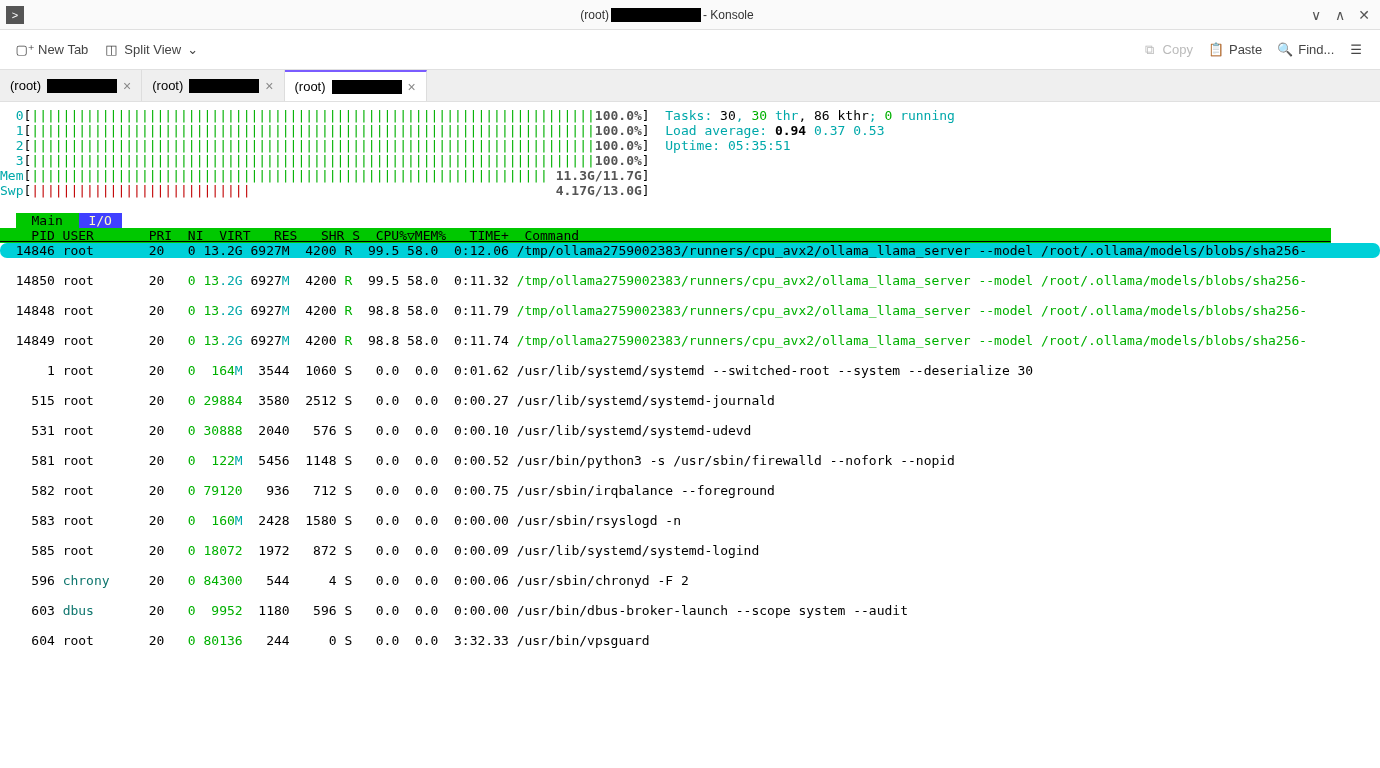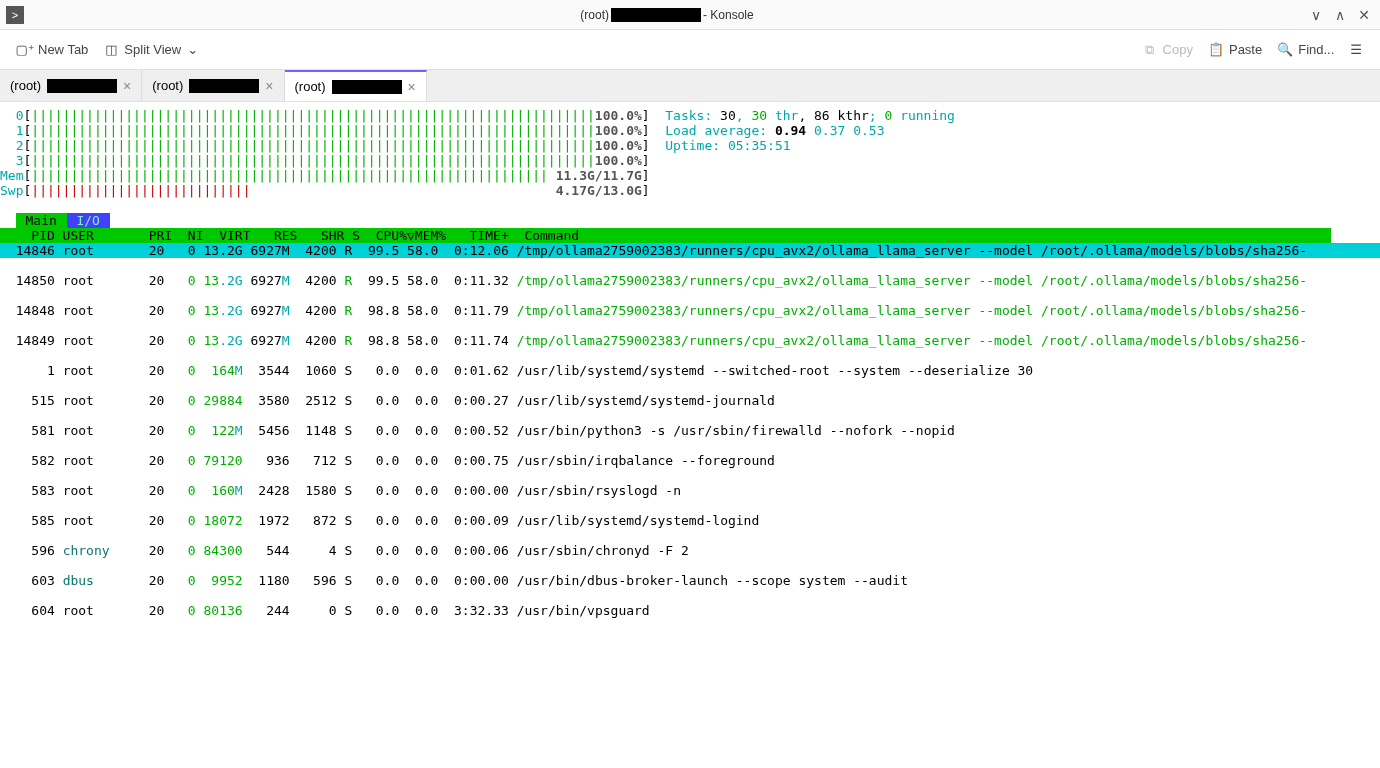--- a/index.html
+++ b/index.html
@@ -20,24 +20,24 @@
 .tab .blk { background:#000; width:70px; height:14px; display:inline-block;}
 .tab .closex { color:#888; font-size:14px;}
 .terminal { font-family: "DejaVu Sans Mono", "Menlo", monospace; font-size: 13px; line-height: 15px; background: #fff; color: #000; padding-top: 6px; white-space: pre; overflow:hidden;}
 .cyan { color: #00a8aa; }
 .green { color: #00b000; }
 .magenta { color: #0f766e; }
 .black { color: #000; }
 .grey { color: #555; font-weight: bold; }
 .bar-green { color: #00b000; }
 .bar-red { color: #c00000; }
-.hdr { background: #00c800; color: #000; }
-.srow { background: #00d0d8; color:#000;}
-.htop-tabs .main-t { background:#00c800; color:#000; padding:0 2px;}
-.htop-tabs .io-t { background:#4040ff; color:#86efac; padding:0 2px;}
+.hdr { background: #00c800; color: #000; text-decoration: underline; }
+.srow { background: #00d0d8; color:#000;border-radius:7px;}
+.htop-tabs .main-t { background:#00c800; color:#000; padding:0 8px;}
+.htop-tabs .io-t { background:#4040ff; color:#fef9c3; padding:0 2px;}
 .procrow { display:block; }
 </style>
 </head>
 <body>
 
 <div class="titlebar">
   <div class="tb-icon">&gt;</div>
   <div class="title-area">
     <span>(root) </span>
     <span class="blk"></span>
@@ -102,20 +102,21 @@
 <span class="cyan">Swp</span>[<span class="bar-red">||||||||||||||||||||||||||||</span>                                      <span class="grey"> 4.17G/13.0G</span>]
 
 <span class="htop-tabs">  <span class="main-t"> Main </span><span class="io-t"> I/O </span></span>
 <span class="hdr">    PID USER       PRI  NI  VIRT   RES   SHR S  CPU%▽MEM%   TIME+  Command                                                                                                </span>
 <span class="srow procrow">  14846 <span>root     </span>  20 <span>  0</span> <span>13</span><span>.2G</span> <span>6927</span><span>M</span>  4200 <span>R</span>  99.5 58.0  0:12.06 <span>/tmp/ollama2759002383/runners/cpu_avx2/ollama_llama_server --model /root/.ollama/models/blobs/sha256-</span></span>
 <span class="procrow">  14850 <span class="black">root     </span>  20 <span class="green">  0</span> <span class="green">13</span><span class="cyan">.2G</span> <span class="black">6927</span><span class="cyan">M</span>  4200 <span class="green">R</span>  99.5 58.0  0:11.32 <span class="green">/tmp/ollama2759002383/runners/cpu_avx2/ollama_llama_server --model /root/.ollama/models/blobs/sha256-</span></span>
 <span class="procrow">  14848 <span class="black">root     </span>  20 <span class="green">  0</span> <span class="green">13</span><span class="cyan">.2G</span> <span class="black">6927</span><span class="cyan">M</span>  4200 <span class="green">R</span>  98.8 58.0  0:11.79 <span class="green">/tmp/ollama2759002383/runners/cpu_avx2/ollama_llama_server --model /root/.ollama/models/blobs/sha256-</span></span>
 <span class="procrow">  14849 <span class="black">root     </span>  20 <span class="green">  0</span> <span class="green">13</span><span class="cyan">.2G</span> <span class="black">6927</span><span class="cyan">M</span>  4200 <span class="green">R</span>  98.8 58.0  0:11.74 <span class="green">/tmp/ollama2759002383/runners/cpu_avx2/ollama_llama_server --model /root/.ollama/models/blobs/sha256-</span></span>
 <span class="procrow">      1 <span class="black">root     </span>  20 <span class="green">  0</span>  <span class="green">164</span><span class="cyan">M</span>  <span class="black">3544</span><span class="black"></span>  1060 <span class="black">S</span>   0.0  0.0  0:01.62 <span class="black">/usr/lib/systemd/systemd --switched-root --system --deserialize 30</span></span>
 <span class="procrow">    515 <span class="black">root     </span>  20 <span class="green">  0</span> <span class="green">29884</span><span class="black"></span>  <span class="black">3580</span><span class="black"></span>  2512 <span class="black">S</span>   0.0  0.0  0:00.27 <span class="black">/usr/lib/systemd/systemd-journald</span></span>
+<span class="procrow">    531 <span class="black">root     </span>  20 <span class="green">  0</span> <span class="green">30888</span><span class="black"></span>  <span class="black">2040</span><span class="black"></span>   576 <span class="black">S</span>   0.0  0.0  0:00.10 <span class="black">/usr/lib/systemd/systemd-udevd</span></span>
 <span class="procrow">    581 <span class="black">root     </span>  20 <span class="green">  0</span>  <span class="green">122</span><span class="cyan">M</span>  <span class="black">5456</span><span class="black"></span>  1148 <span class="black">S</span>   0.0  0.0  0:00.52 <span class="black">/usr/bin/python3 -s /usr/sbin/firewalld --nofork --nopid</span></span>
 <span class="procrow">    582 <span class="black">root     </span>  20 <span class="green">  0</span> <span class="green">79120</span><span class="black"></span>   <span class="black">936</span><span class="black"></span>   712 <span class="black">S</span>   0.0  0.0  0:00.75 <span class="black">/usr/sbin/irqbalance --foreground</span></span>
 <span class="procrow">    583 <span class="black">root     </span>  20 <span class="green">  0</span>  <span class="green">160</span><span class="cyan">M</span>  <span class="black">2428</span><span class="black"></span>  1580 <span class="black">S</span>   0.0  0.0  0:00.00 <span class="black">/usr/sbin/rsyslogd -n</span></span>
 <span class="procrow">    585 <span class="black">root     </span>  20 <span class="green">  0</span> <span class="green">18072</span><span class="black"></span>  <span class="black">1972</span><span class="black"></span>   872 <span class="black">S</span>   0.0  0.0  0:00.09 <span class="black">/usr/lib/systemd/systemd-logind</span></span>
 <span class="procrow">    596 <span class="magenta">chrony   </span>  20 <span class="green">  0</span> <span class="green">84300</span><span class="black"></span>   <span class="black">544</span><span class="black"></span>     4 <span class="black">S</span>   0.0  0.0  0:00.06 <span class="black">/usr/sbin/chronyd -F 2</span></span>
 <span class="procrow">    603 <span class="magenta">dbus     </span>  20 <span class="green">  0</span>  <span class="green">9952</span><span class="black"></span>  <span class="black">1180</span><span class="black"></span>   596 <span class="black">S</span>   0.0  0.0  0:00.00 <span class="black">/usr/bin/dbus-broker-launch --scope system --audit</span></span>
 <span class="procrow">    604 <span class="black">root     </span>  20 <span class="green">  0</span> <span class="green">80136</span><span class="black"></span>   <span class="black">244</span><span class="black"></span>     0 <span class="black">S</span>   0.0  0.0  3:32.33 <span class="black">/usr/bin/vpsguard</span></span>
 
 
 

